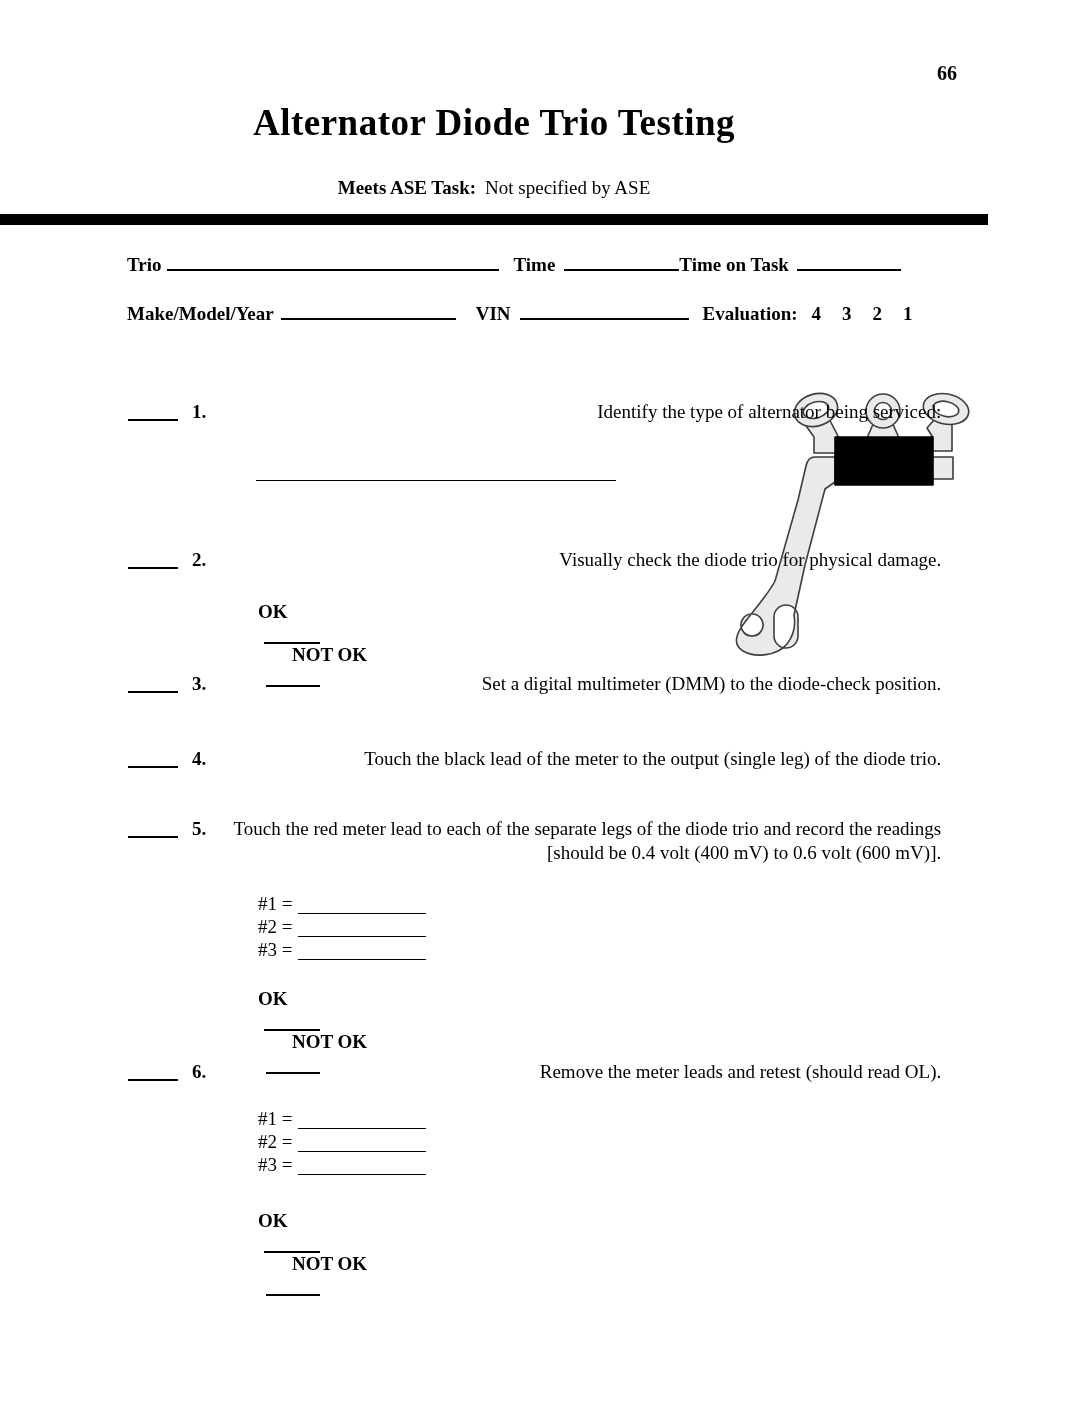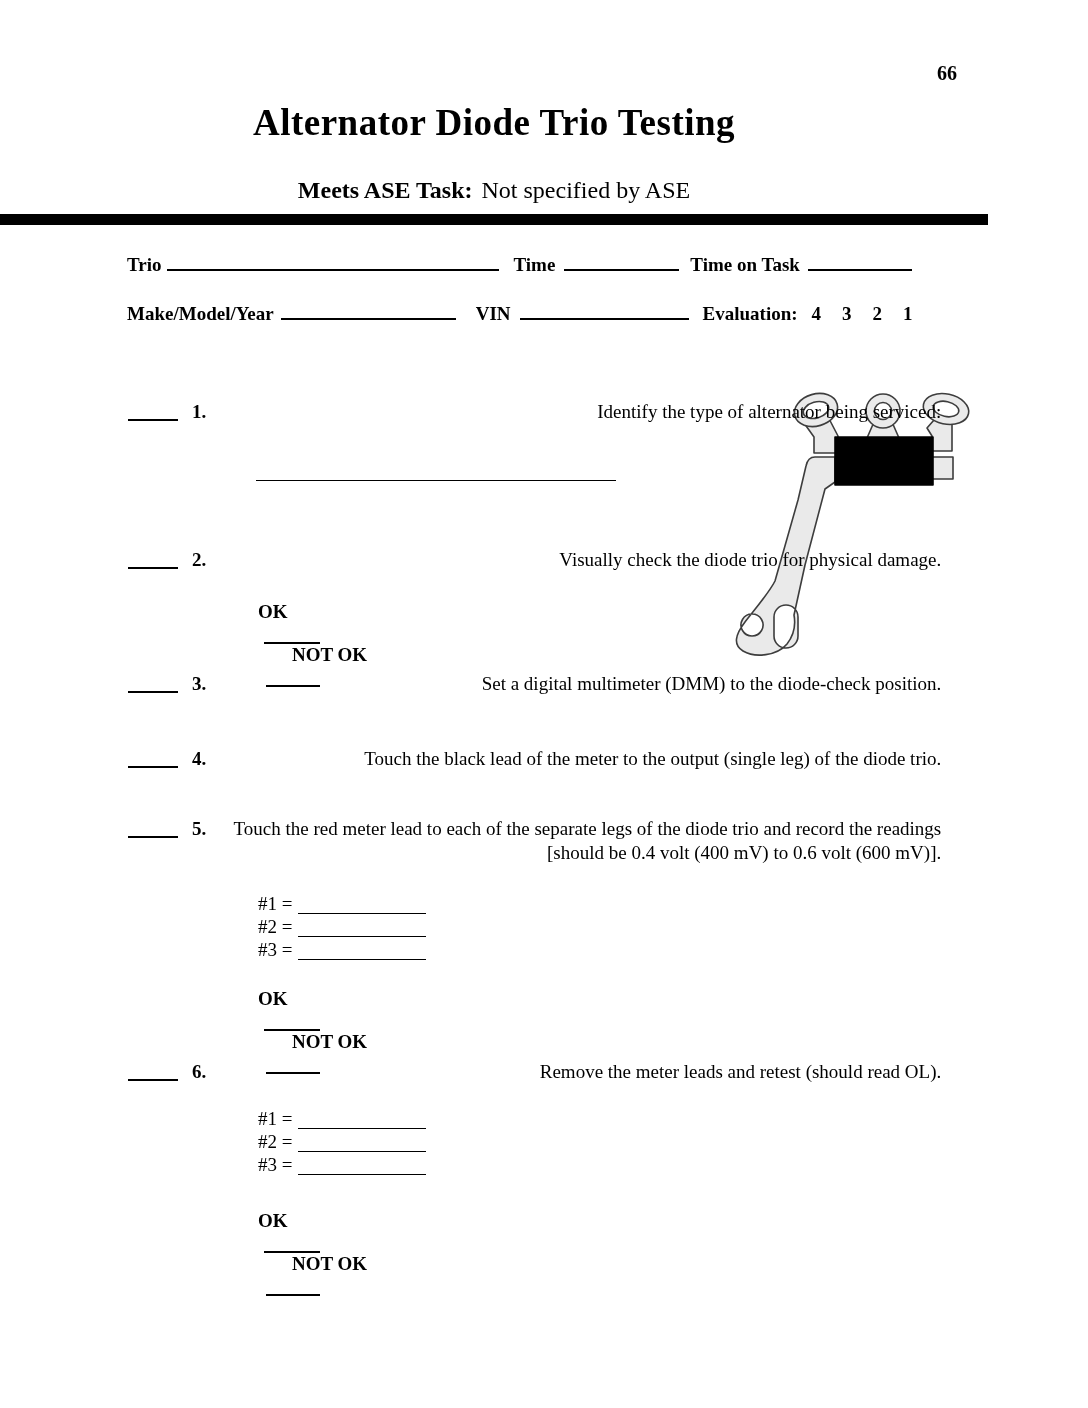--- a/index.html
+++ b/index.html
@@ -8,21 +8,21 @@
     width:988px;height:1408px;
     background:#ffffff;
     font-family:"Liberation Serif","DejaVu Serif",serif;
     color:#000;
     overflow:hidden;
   }
   .abs{position:absolute;}
   .b{font-weight:bold;}
   .page-number{left:937px;top:62px;font-size:20px;font-weight:bold;}
   .title{left:0;top:101px;width:100%;text-align:center;font-size:37px;font-weight:bold;letter-spacing:0.5px;}
-  .ase-line{left:0;top:177px;width:100%;text-align:center;font-size:24px;}
+  .ase-line{left:0;top:177px;width:100%;text-align:center;font-size:19px;}
   .ase-line .lbl{font-weight:bold;}
   .ase-line .val{margin-left:9px;}
   .rule{left:0;top:214px;width:1088px;height:11px;background:#000;}
 
   .hdr-row{left:127px;font-size:19px;white-space:nowrap;height:24px;}
   .hline{display:inline-block;border-bottom:2px solid #000;height:17px;vertical-align:baseline;}
 
   .task{display:flex;align-items:flex-start;font-size:19px;line-height:24px;}
   .task .stat-blank{width:50px;height:19px;border-bottom:2px solid #000;margin-right:14px;flex:none;}
   .task .num{font-weight:bold;margin-right:11px;flex:none;}
@@ -51,21 +51,21 @@
 
   <div class="abs title">Alternator Diode Trio Testing</div>
 
   <div class="abs ase-line">
     <span class="lbl">Meets ASE Task:</span><span class="val">Not specified by ASE</span>
   </div>
 
   <div class="abs rule"></div>
 
   <div class="abs hdr-row" style="top:252px;">
-    <span class="b">Trio</span><span class="hline" style="width:332px;margin-left:6px;"></span><span class="b" style="margin-left:14px;">Time</span><span class="hline" style="width:115px;margin-left:9px;"></span><span class="b" style="margin-left:11px;">Time on Task</span><span class="hline" style="width:104px;margin-left:8px;"></span>
+    <span class="b">Trio</span><span class="hline" style="width:332px;margin-left:6px;"></span><span class="b" style="margin-left:14px;">Time</span><span class="hline" style="width:115px;margin-left:9px;"></span><span class="b" style="">Time on Task</span><span class="hline" style="width:104px;margin-left:8px;"></span>
   </div>
 
   <div class="abs hdr-row" style="top:301px;">
     <span class="b">Make/Model/Year</span><span class="hline" style="width:175px;margin-left:7px;"></span><span class="b" style="margin-left:20px;">VIN</span><span class="hline" style="width:169px;margin-left:9px;"></span><span class="b" style="margin-left:14px;">Evaluation:</span><span class="eval-num first">4</span><span class="eval-num">3</span><span class="eval-num">2</span><span class="eval-num">1</span>
   </div>
 
   <svg class="abs" style="left:725px;top:385px;" width="250" height="290" viewBox="0 0 250 290" aria-hidden="true">
     <g fill="#eaeaea" stroke="#3d3d3d" stroke-width="1.6" stroke-linejoin="round">
       <path d="M 84,33 L 100,26 L 113,51 L 113,68 L 89,68 L 89,52 L 79,38 Z"></path>
       <path d="M 149,37 L 167,37 L 174,53 L 142,53 Z"></path>

